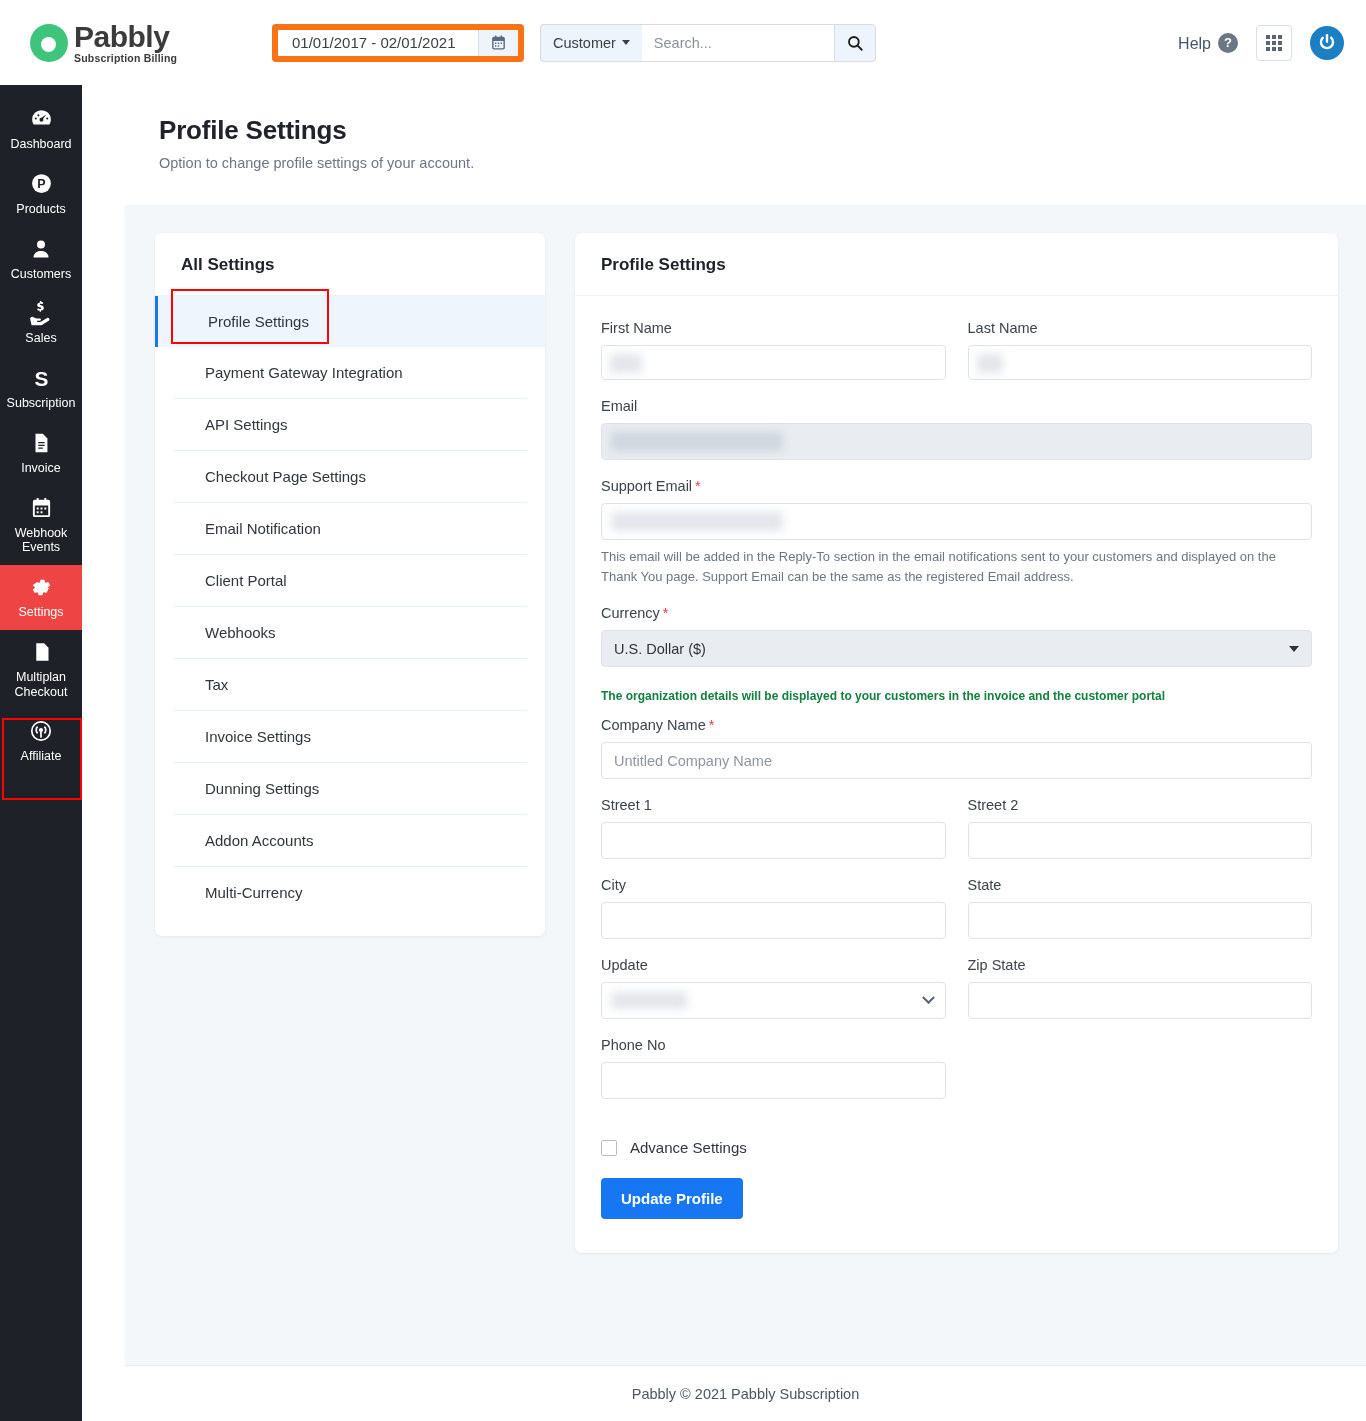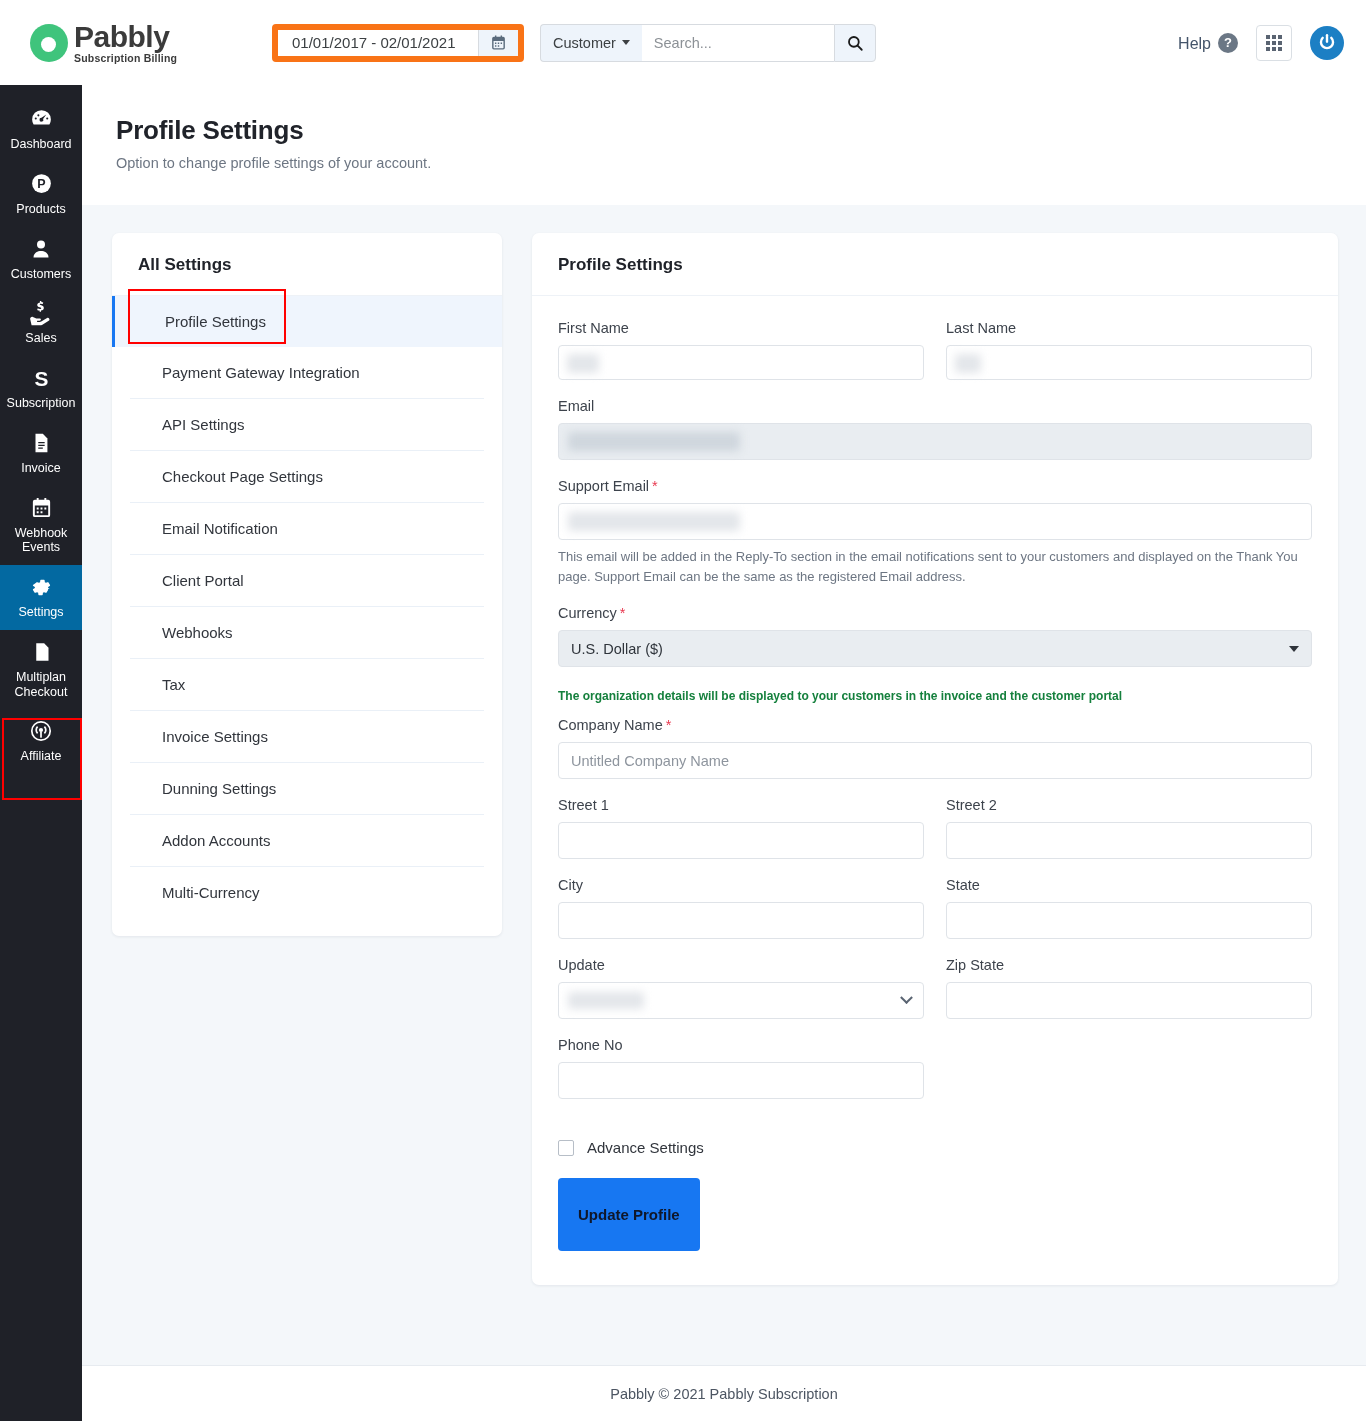--- a/index.html
+++ b/index.html
@@ -124,41 +124,41 @@
   .grid-dots { display: grid; grid-template-columns: repeat(3,4px); gap: 2px; }
   .grid-dots i { width: 4px; height: 4px; background: #5a6472; display: block; }
   .power-btn {
     width: 34px; height: 34px; border-radius: 50%;
     background: #1c7fc4;
     display: flex; align-items: center; justify-content: center;
     cursor: pointer;
   }
 
   
-  .body-wrap { display: flex; height: 1336px; }
+  .body-wrap { display: flex; height: 1336px; gap: 43px; }
 
   
   .sidebar {
     width: 82px; background: #1f2128;
     flex: none; padding-top: 12px;
     position: relative;
   }
   .nav-item {
     display: flex; flex-direction: column;
     align-items: center; justify-content: center;
     padding: 9px 2px 10px;
     color: #ffffff; cursor: pointer;
     text-align: center;
   }
   .nav-item .ico {
     height: 26px; display: flex; align-items: center; justify-content: center;
     margin-bottom: 5px;
   }
   .nav-item .lbl { font-size: 12.5px; line-height: 1.18; }
-  .nav-item.active { background: #0369a1; }
+  .nav-item.active { background: #ef4444; }
   .nav-highlight {
     position: absolute;
     left: 2px; top: 633px;
     width: 80px; height: 82px;
     border: 2px solid #ff0000;
     pointer-events: none;
   }
 
   
   .main { flex: 1; background: #f4f7fa; display: flex; flex-direction: column; }
@@ -280,23 +280,23 @@
     margin: 22px 0 22px;
   }
   .cbox {
     width: 16px; height: 16px;
     border: 1px solid #b7bec7; border-radius: 2px;
     background: #fff; cursor: pointer; flex: none;
   }
   .checkrow .ctext { font-size: 15px; color: #31353c; }
 
   .btn-primary {
-    background: #1777f2; color: #0f172a;
+    background: #1777f2; color: #ffffff;
     border: none; border-radius: 4px;
-    padding: 28px 20px;
+    padding: 12px 20px;
     font-size: 15px; font-weight: 700;
     font-family: "Liberation Sans", sans-serif;
     cursor: pointer;
   }
 
   
   .footer {
     margin-top: auto;
     background: #ffffff;
     border-top: 1px solid #e7ebf0;

